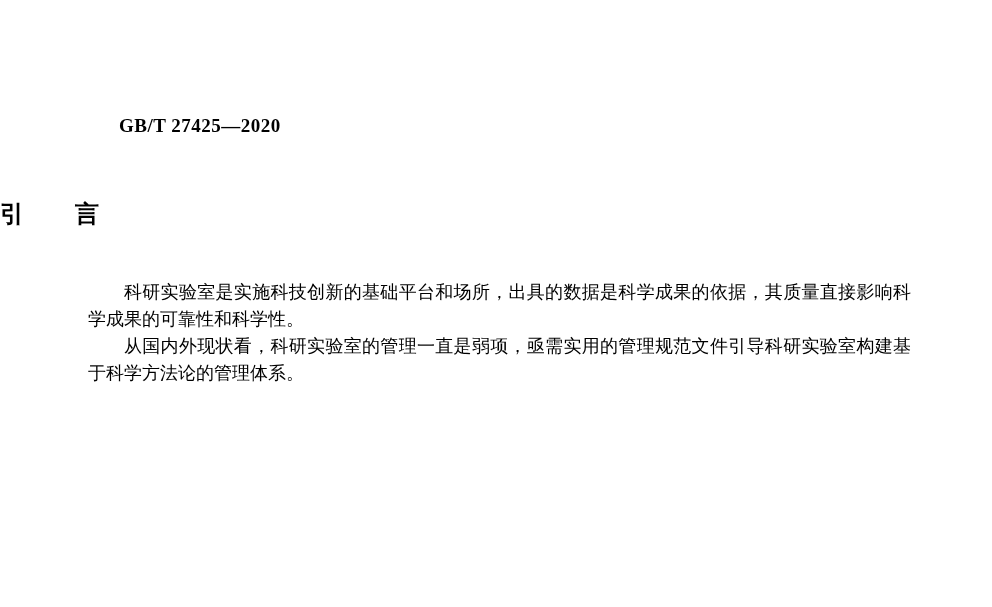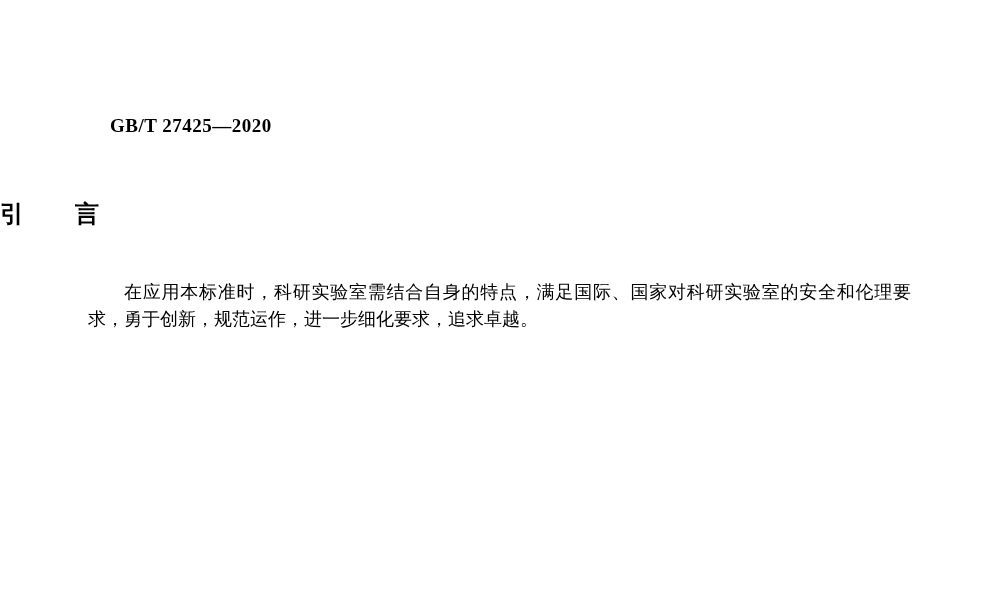--- a/index.html
+++ b/index.html
@@ -11,21 +11,21 @@
     position: relative;
     width: 992px;
     height: 607px;
     background: #ffffff;
     color: #000000;
     overflow: hidden;
     font-family: "Liberation Serif", serif;
   }
   .standard-number {
     position: absolute;
-    left: 110px;
+    left: 119px;
     top: 114px;
     font-family: "Liberation Serif", serif;
     font-weight: bold;
     font-size: 19px;
     line-height: 24px;
     letter-spacing: 0.5px;
     white-space: nowrap;
   }
   .doc-title {
     position: absolute;
@@ -58,16 +58,17 @@
 </head>
 <body>
 
 <div class="page">
 
   <div class="standard-number">GB/T 27425—2020</div>
 
   <div class="doc-title">引　　言</div>
 
   <div class="doc-body">
-    <p>在应用本标准时，科研实验室需结合自身的特点，满足国际、国家对科研实验室的安全和伦理要求，勇于创新，规范运作，进一步细化要求，追求卓越。</p>
+    <p>科研实验室是实施科技创新的基础平台和场所，出具的数据是科学成果的依据，其质量直接影响科学成果的可靠性和科学性。</p>
+    <p>从国内外现状看，科研实验室的管理一直是弱项，亟需实用的管理规范文件引导科研实验室构建基于科学方法论的管理体系。</p>
   </div>
 
 </div>
 
 </body></html>

